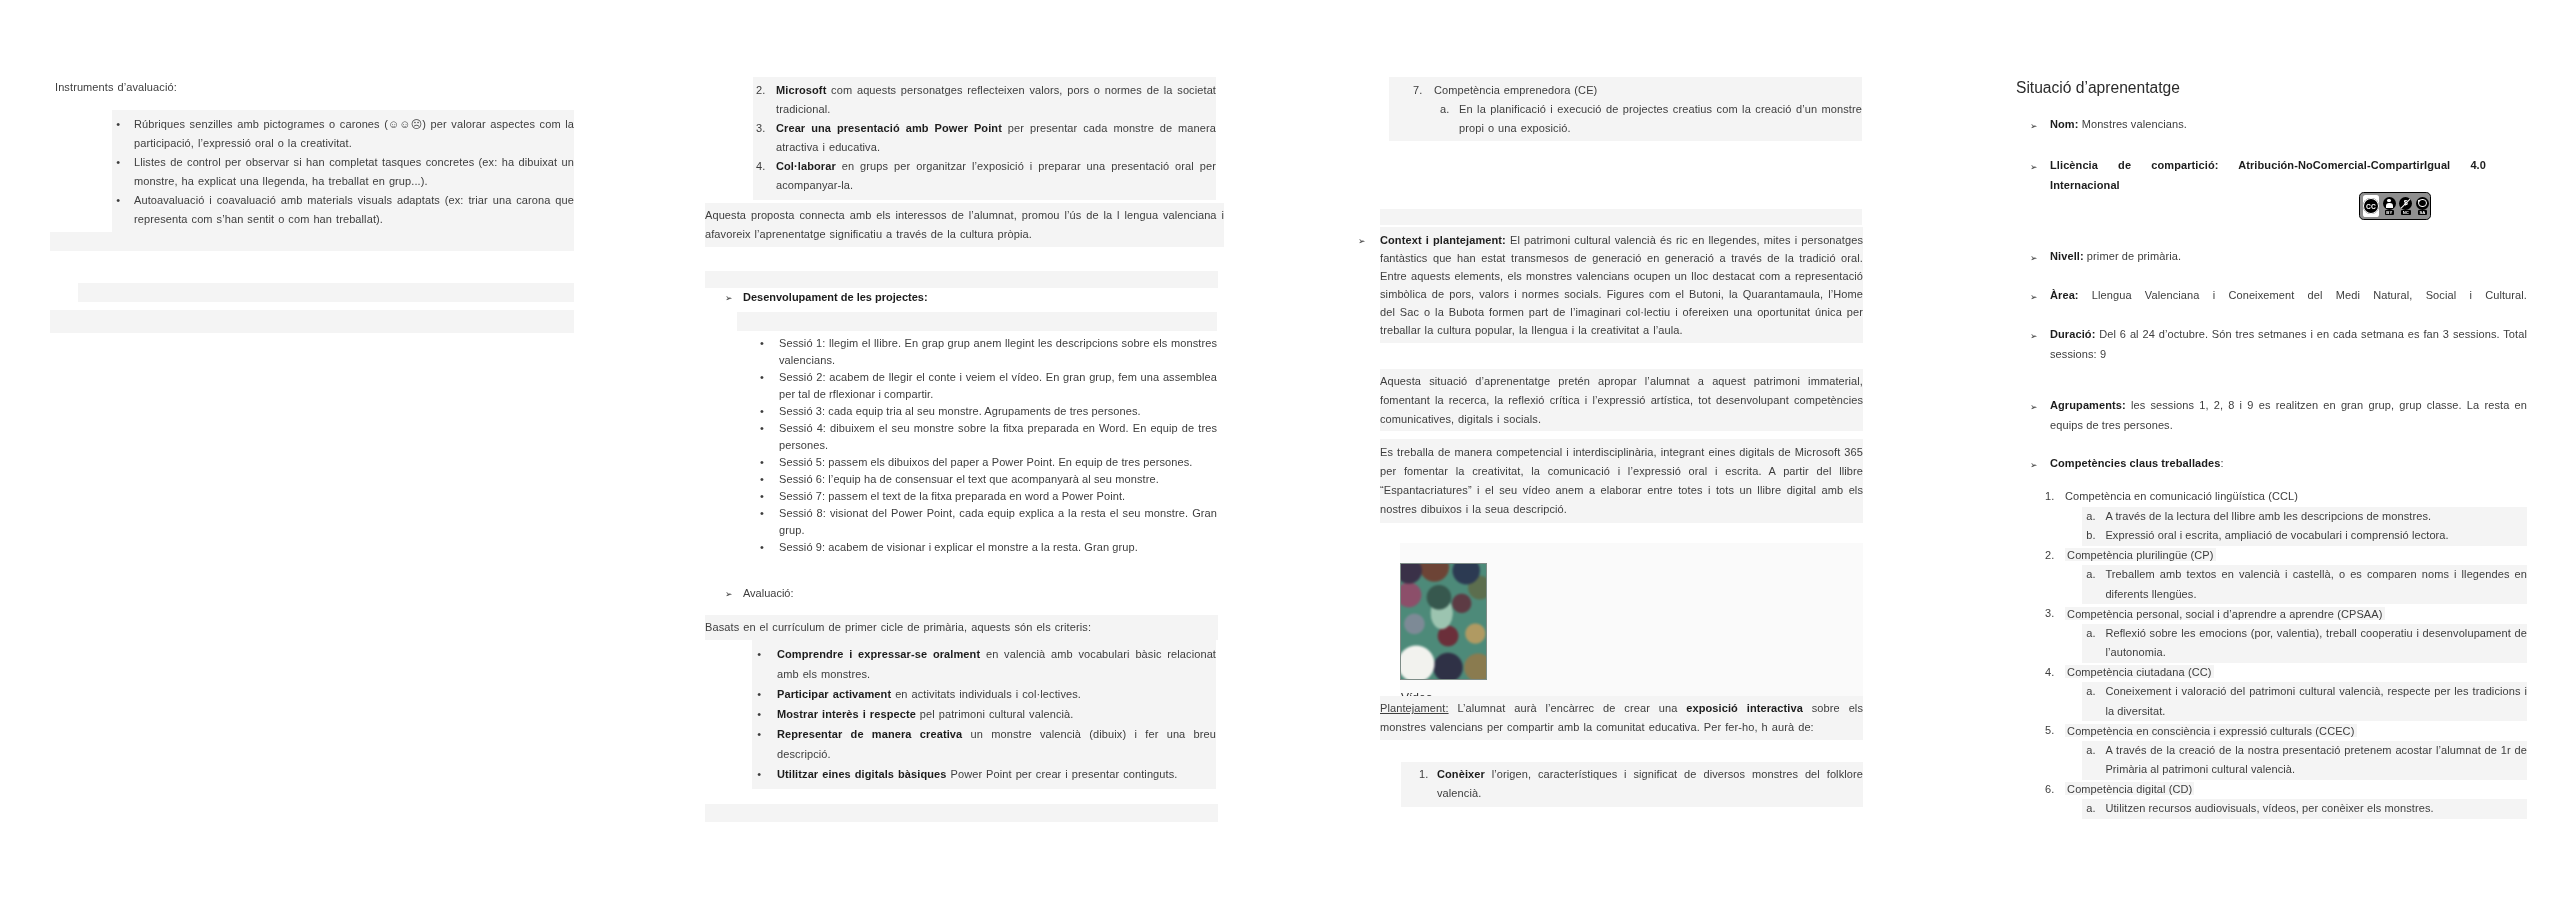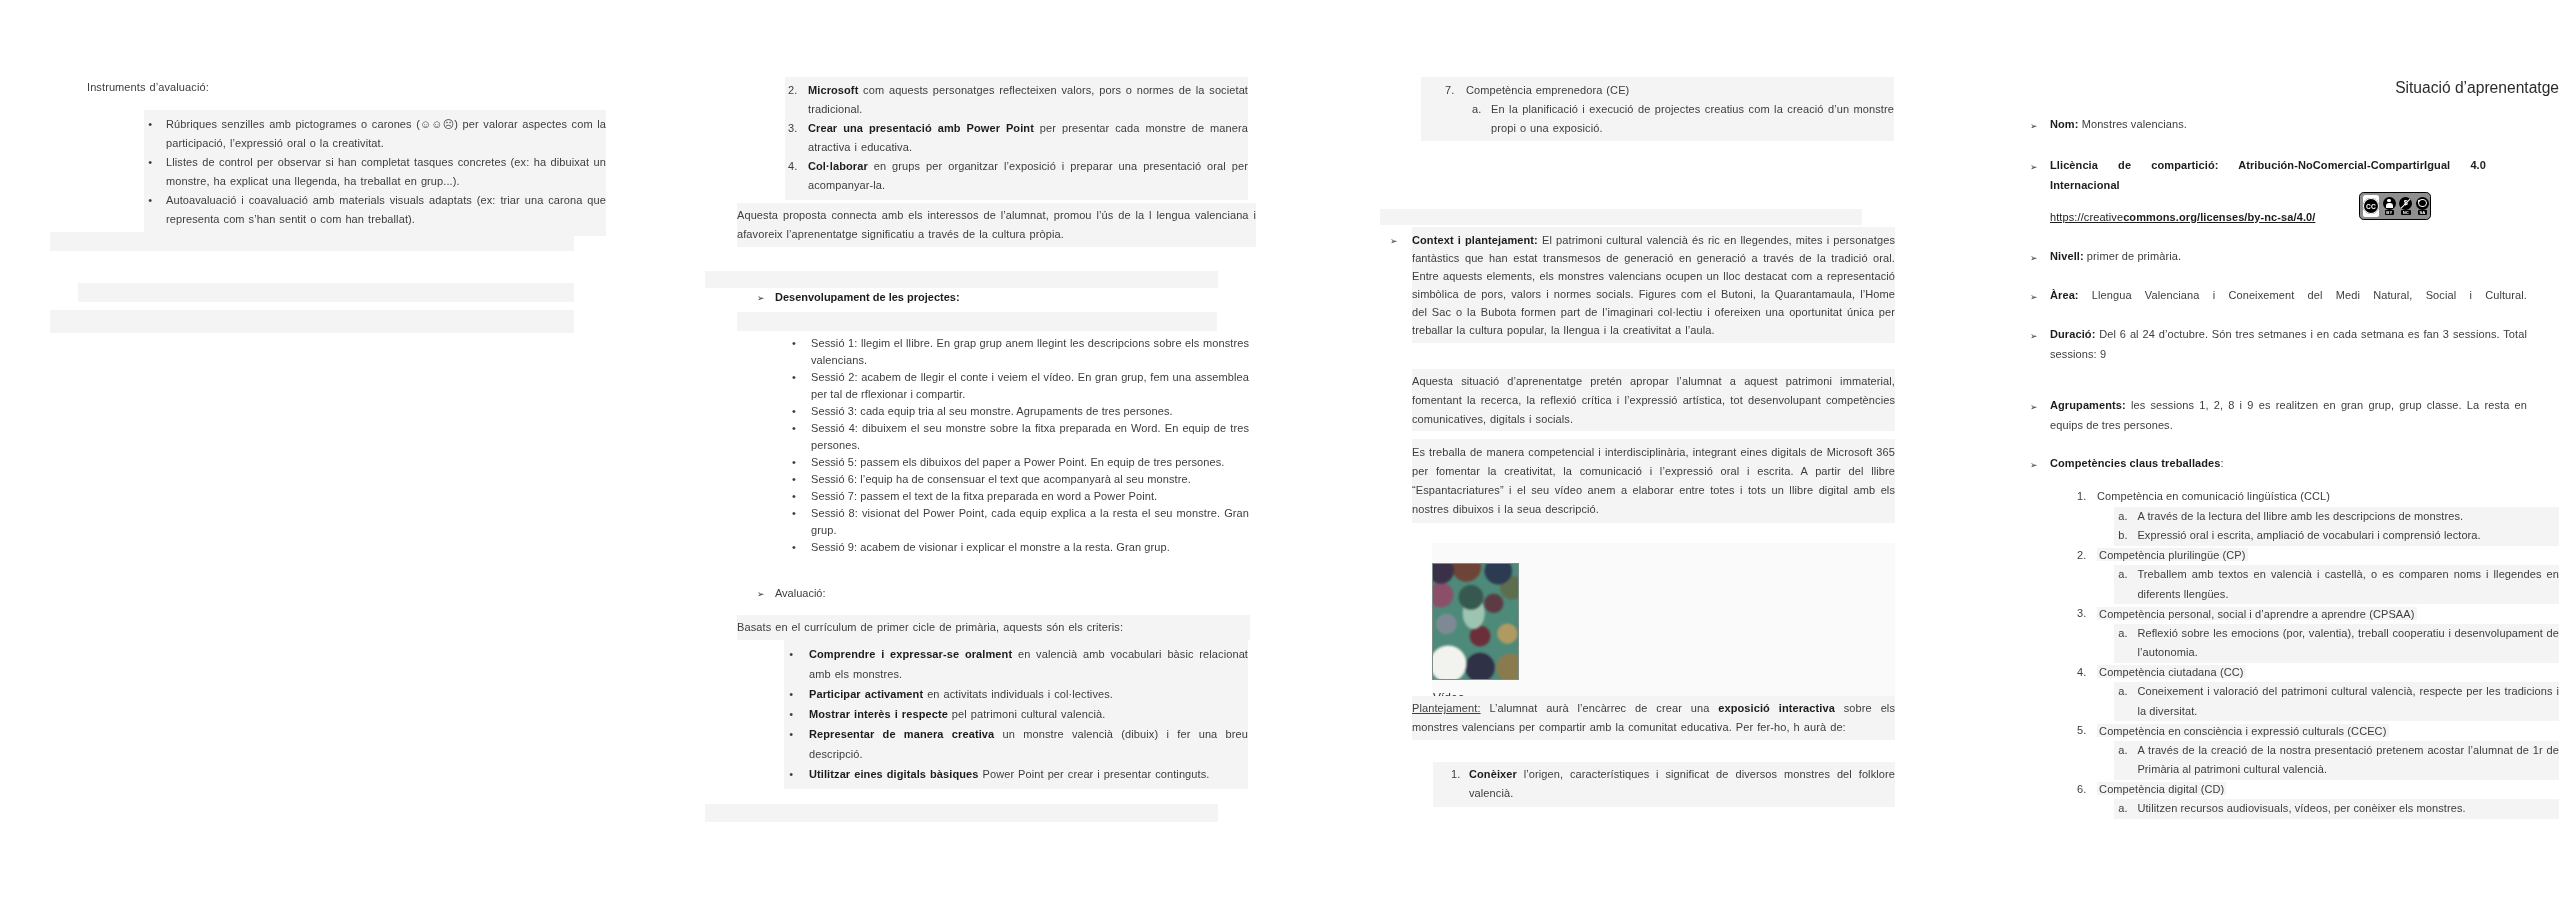--- a/index.html
+++ b/index.html
@@ -1,18 +1,18 @@
 <!DOCTYPE html>
 <html style="font-size:8.3px"><head>
 <meta charset="utf-8">
 <style>
   html,body{margin:0;padding:0;background:#fff;}
   .canvas{position:relative;width:2576px;height:911px;background:#ffffff;overflow:hidden;
           font-family:"Liberation Sans", sans-serif;color:#3d3d3d;}
-  .abs{position:absolute;margin-left:32px;}
+  .abs{position:absolute;}
   .hl{background:#f4f4f4;}
   .panel{background:#fafafa;}
   .b{font-weight:bold;color:#1c1c1c;}
   .u{text-decoration:underline;}
   .just{text-align:justify;}
   .body-txt{font-size:11px;line-height:19px;letter-spacing:0.1px;word-spacing:0.8px;}
   .bar{background:#f4f4f4;position:absolute;}
   
   .li{position:relative;}
   .mk{position:absolute;top:0;}
@@ -179,37 +179,32 @@
     <span class="u">Plantejament:</span><span> L’alumnat aurà l’encàrrec de crear una </span><span class="b">exposició interactiva</span><span> sobre els monstres valencians per compartir amb la comunitat educativa. Per fer-ho,  h aurà de:</span>
   </div>
 
   <div class="abs hl body-txt" style="left:1401px;top:762px;width:462px;padding:3.1px 0 4.2px 0;">
     <div class="li just" style="padding-left:36px;">
       <span class="mk" style="left:18px;">1.</span>
       <span class="b">Conèixer</span><span> l’origen, característiques i significat de diversos monstres del folklore valencià.</span>
     </div>
   </div>
 
-  <div class="abs" style="left:2016px;top:79px;width:511px;text-align:right;font-size:15.6px;color:#2b2b2b;">Situació d’aprenentatge</div>
+  <div class="abs" style="left:2016px;top:79px;width:511px;text-align:left;font-size:15.6px;color:#2b2b2b;">Situació d’aprenentatge</div>
 
   <div class="fld" style="top:114px;">
     <span class="fa">➢</span>
     <div class="fb"><span class="b">Nom:</span><span> Monstres valencians.</span></div>
   </div>
 
   <div class="fld" style="top:155px;">
     <span class="fa">➢</span>
     <div class="fb just" style="width:436px;"><span class="b">Llicència de compartició:</span><span class="b"> Atribución-NoComercial-CompartirIgual 4.0 Internacional</span></div>
   </div>
 
-  <div class="fld" style="top:207px;">
-    <div class="fb">
-      <a class="u" style="color:#1c1c1c;cursor:pointer;"><span>https://creative</span><span class="b">commons.org/licenses/by-nc-sa/4.0/</span></a>
-    </div>
-  </div>
 
   <div class="ccbadge">
     <div class="ccbox">
       <div class="cccir">CC</div>
     </div>
     <div class="ccitem">
       <div class="ccic">
         <div class="person-head"></div>
         <div class="person-body"></div>
       </div>

